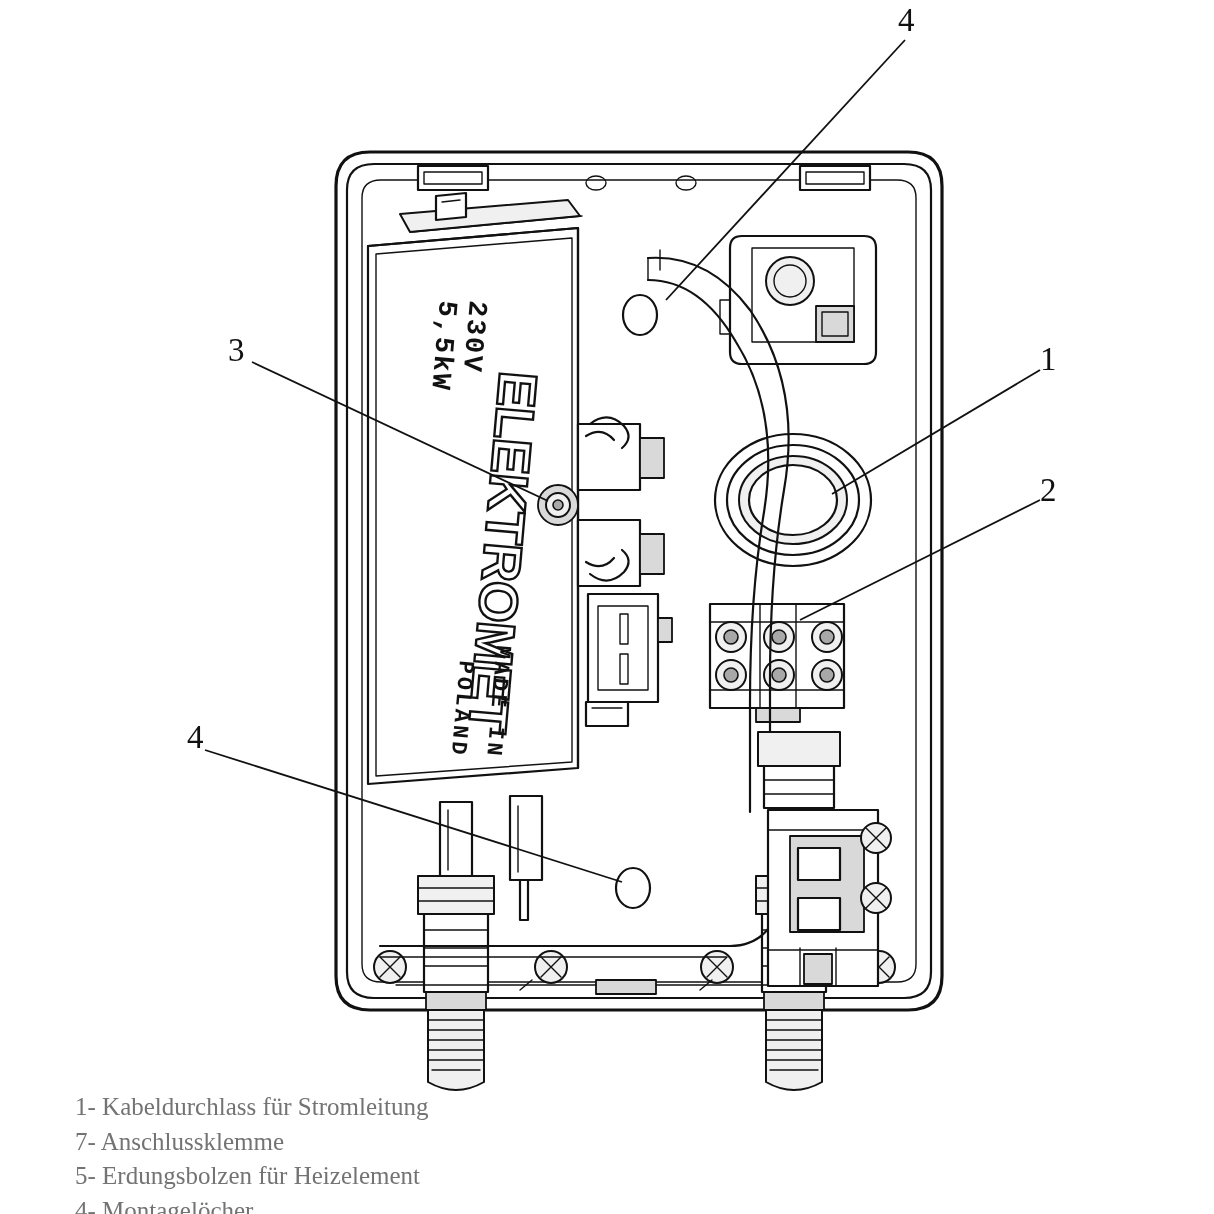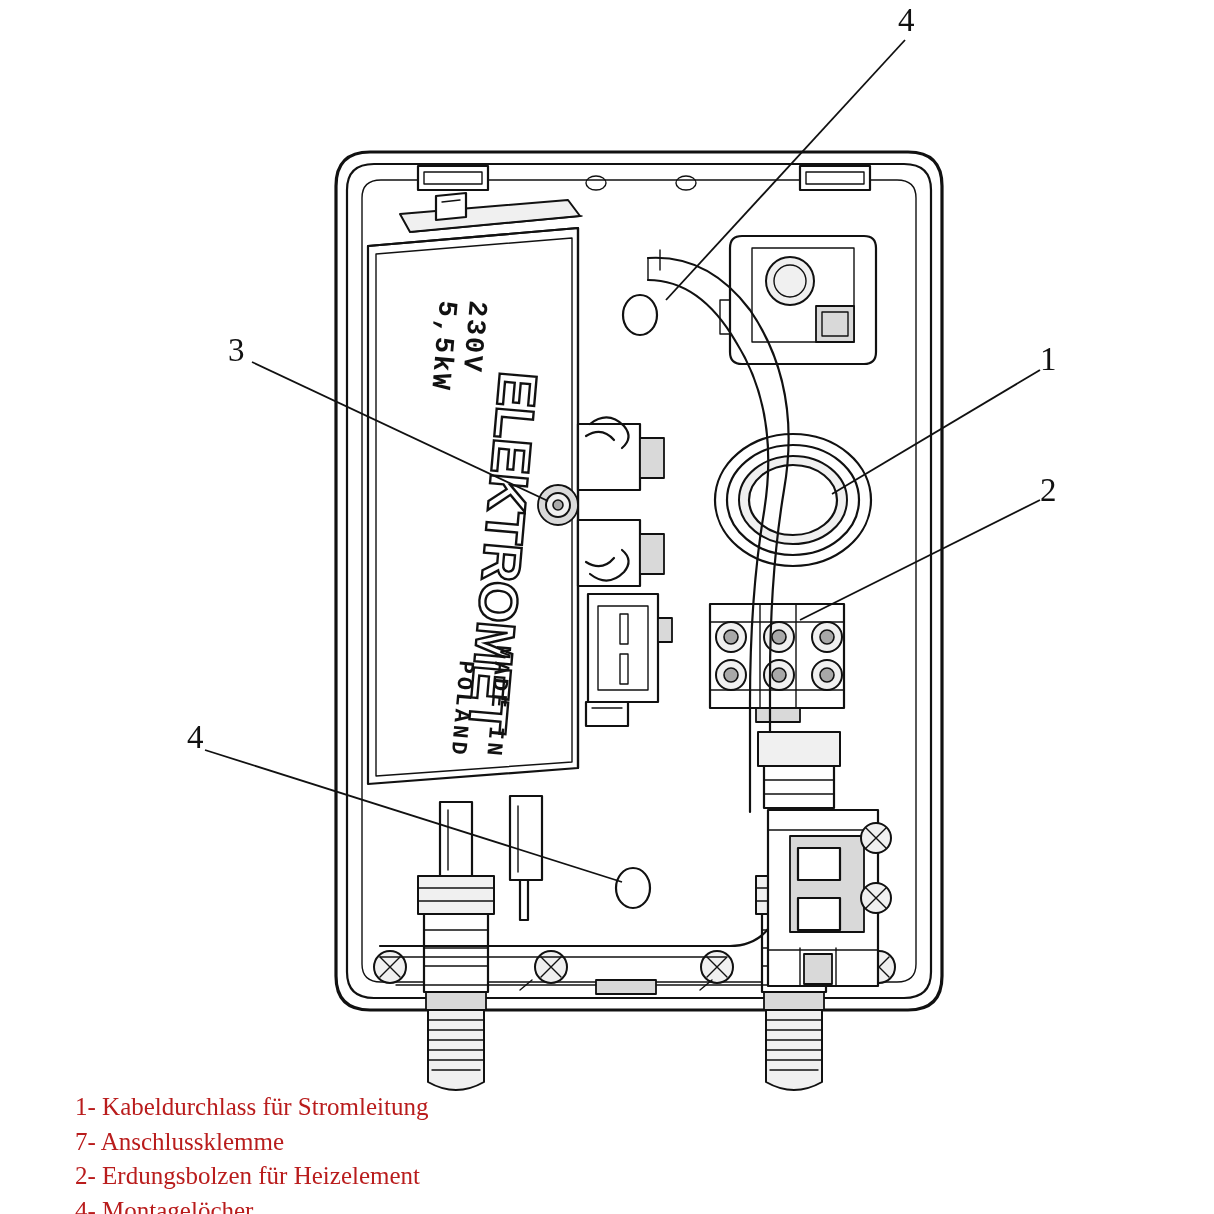--- a/index.html
+++ b/index.html
@@ -31,21 +31,21 @@
   }
   .legend {
     position: absolute;
     left: 75px;
     top: 1090px;
     width: 700px;
   }
   .legend-item {
     font-family: "Liberation Serif", serif;
     font-size: 25px;
-    color: #b91c1c;
+    color: #737373;
     line-height: 1.38;
     white-space: nowrap;
   }
 </style>
 </head>
 <body>
 
 <div id="root">
 
   <svg class="diagram" viewBox="0 0 1214 1214">
@@ -256,17 +256,17 @@
 
   <div class="callout-num" style="left:898px; top:4px;">4</div>
   <div class="callout-num" style="left:1040px; top:343px;">1</div>
   <div class="callout-num" style="left:1040px; top:474px;">2</div>
   <div class="callout-num" style="left:228px; top:334px;">3</div>
   <div class="callout-num" style="left:187px; top:721px;">4</div>
 
   <div class="legend">
     <div class="legend-item">1- Kabeldurchlass für Stromleitung</div>
     <div class="legend-item">7- Anschlussklemme</div>
-    <div class="legend-item">2- Erdungsbolzen für Heizelement</div>
+    <div class="legend-item">5- Erdungsbolzen für Heizelement</div>
     <div class="legend-item">4- Montagelöcher</div>
   </div>
 
 </div>
 
 </body></html>

